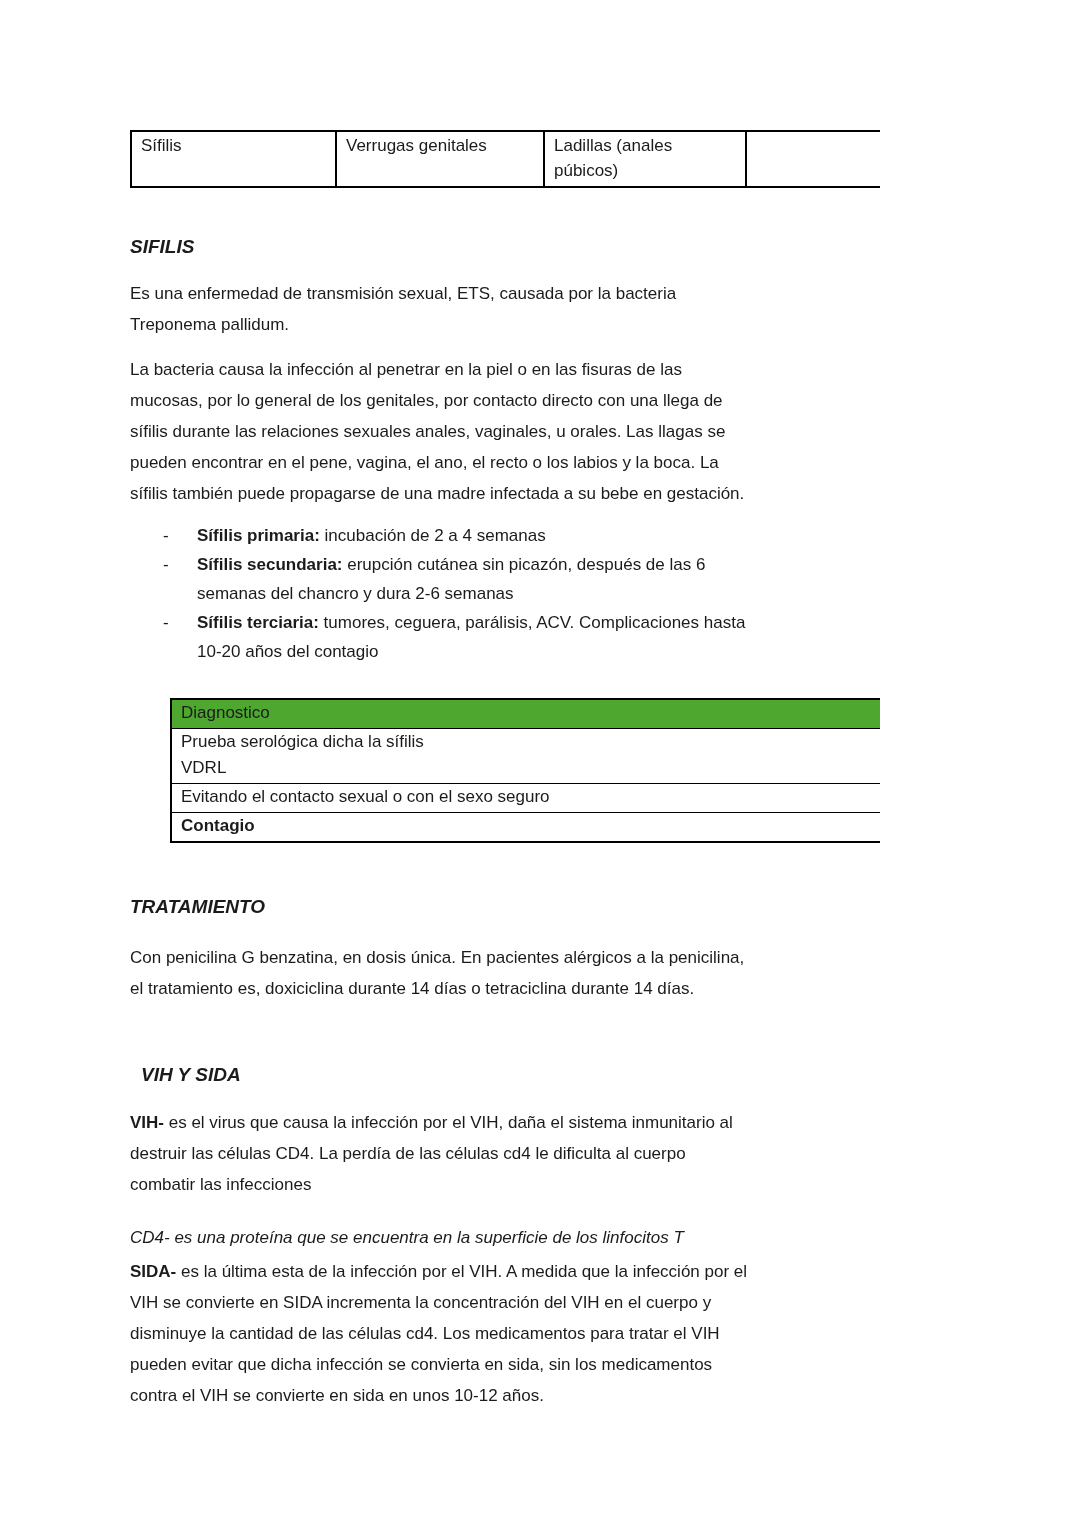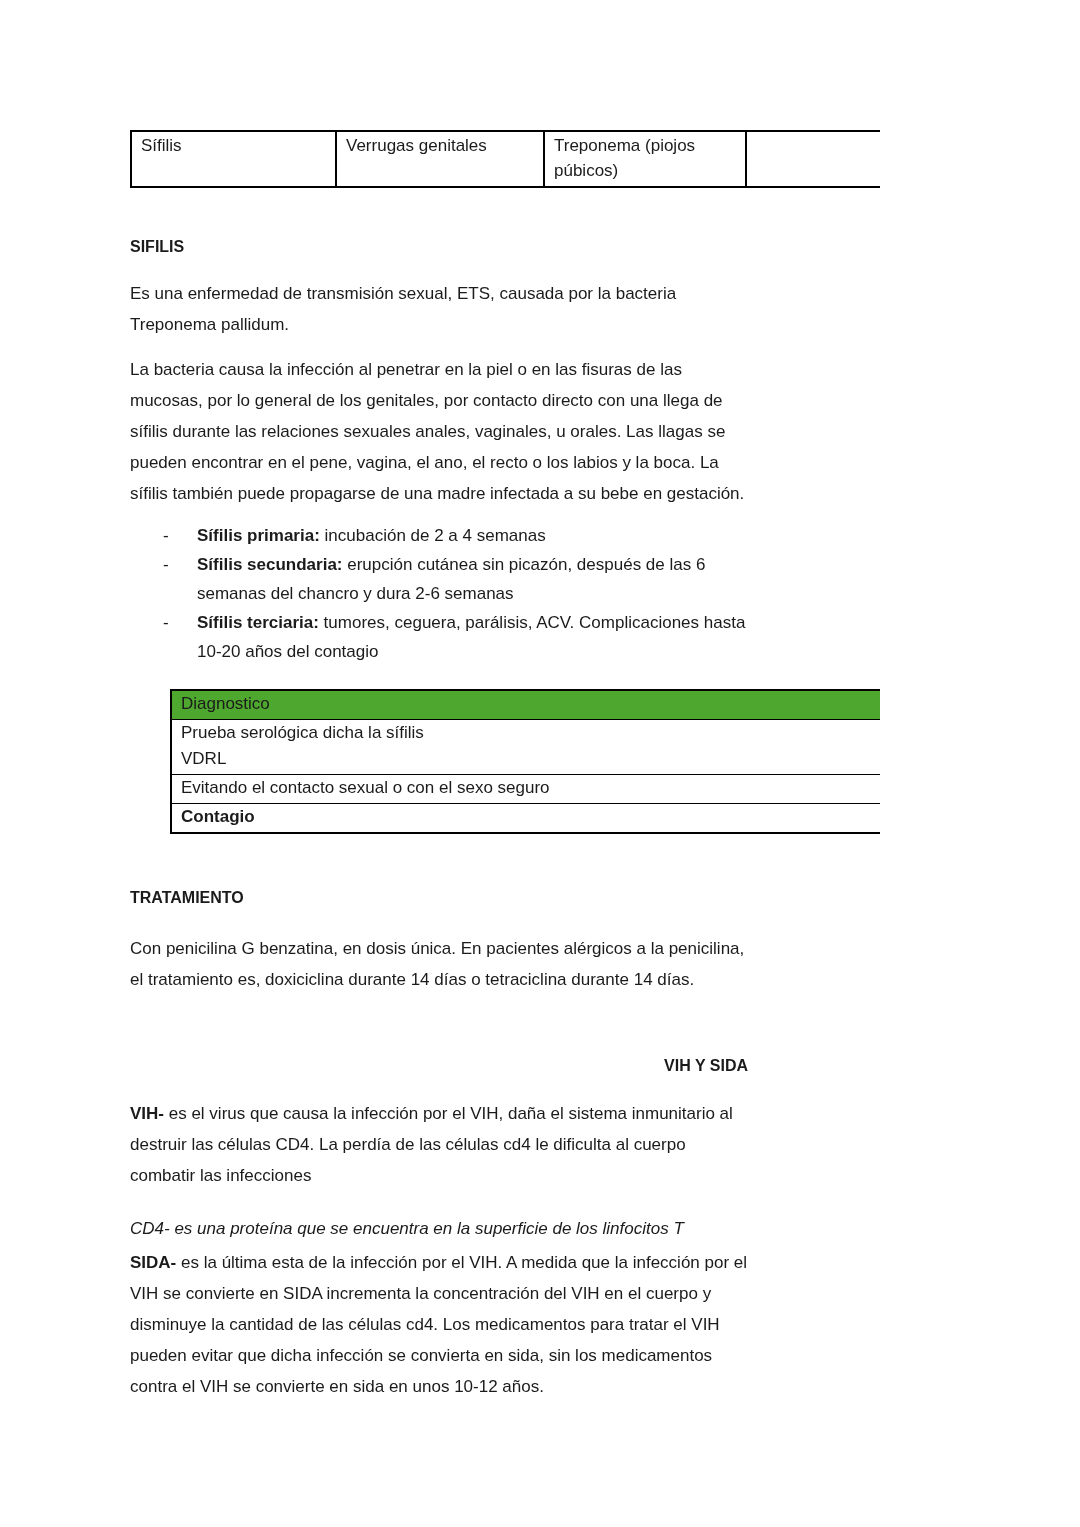--- a/index.html
+++ b/index.html
@@ -32,27 +32,28 @@
     padding: 1px 8px 3px 9px;
     vertical-align: top;
     line-height: 25px;
     font-size: 17px;
   }
   .top-table td { height: 48px; }
 
   
   .heading {
     font-weight: bold;
-    font-size: 16px;
+    font-size: 19px;
     line-height: 20px;
     margin: 0;
+    font-style: italic;
   }
   .h-sifilis      { margin: 49px 0 21px 0; }
   .h-tratamiento  { margin: 54px 0 25px 0; }
-  .h-vih          { margin: 61px 0 22px 11px; text-align: right; }
+  .h-vih          { margin: 61px 0 22px 11px; }
 
   .para { margin-bottom: 14px; }
   .para-tight { margin-bottom: 12px; }
 
   
   .bullets { margin: 7px 0 0 0; }
   .bullet {
     display: flex;
     line-height: 29px;
   }
@@ -60,21 +61,21 @@
     width: 34px;
     padding-left: 33px;
     box-sizing: content-box;
     flex: 0 0 auto;
   }
   .bullet .bullet-body { flex: 1 1 auto; }
   .b { font-weight: bold; }
   .it { font-style: italic; }
 
   
-  .diag-table { margin-top: 23px; padding-left: 40px; }
+  .diag-table { margin-top: 32px; padding-left: 40px; }
   table.diag {
     border-collapse: collapse;
     width: 818px;
     table-layout: fixed;
     border: 2px solid #000000;
   }
   table.diag td {
     border-top: 1px solid #000000;
     border-bottom: 1px solid #000000;
     padding: 0px 8px 2px 9px;
@@ -99,21 +100,21 @@
     <colgroup>
       <col style="width:205px">
         <col style="width:208px">
         <col style="width:202px">
         <col style="width:203px">
     </colgroup>
     <tbody>
         <tr>
       <td>Sífilis</td>
       <td>Verrugas genitales</td>
-      <td>Treponema (piojos púbicos)</td>
+      <td>Ladillas (anales púbicos)</td>
       <td></td>
     </tr>
   </tbody>
     </table>
 
   <p class="heading h-sifilis">SIFILIS</p>
 
   <p class="para">Es una enfermedad de transmisión sexual, ETS, causada por la bacteria Treponema pallidum.</p>
 
   <p class="para para-tight">La bacteria causa la infección al penetrar en la piel o en las fisuras de las mucosas, por lo general de los genitales, por contacto directo con una llega de sífilis durante las relaciones sexuales anales, vaginales, u orales. Las llagas se pueden encontrar en el pene, vagina, el ano, el recto o los labios y la boca. La sífilis también puede propagarse de una madre infectada a su bebe en gestación.</p>

